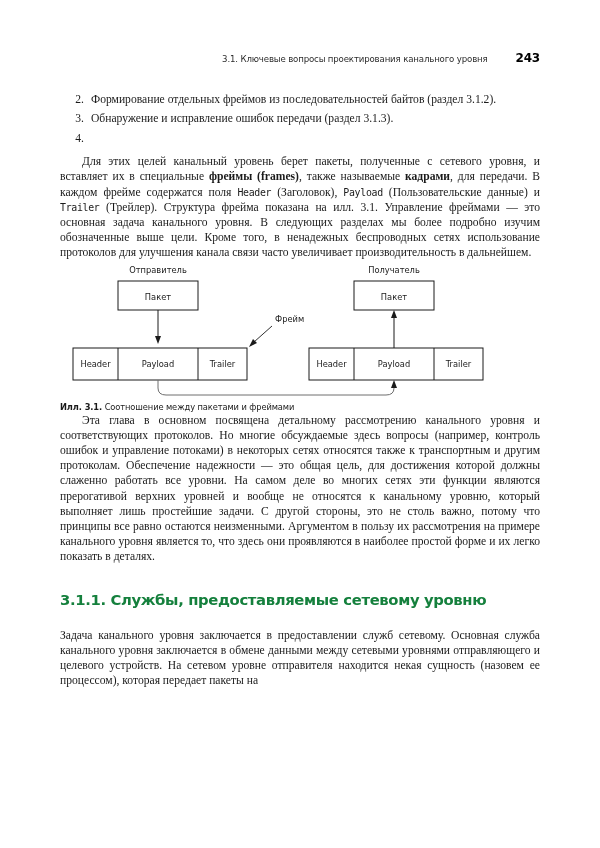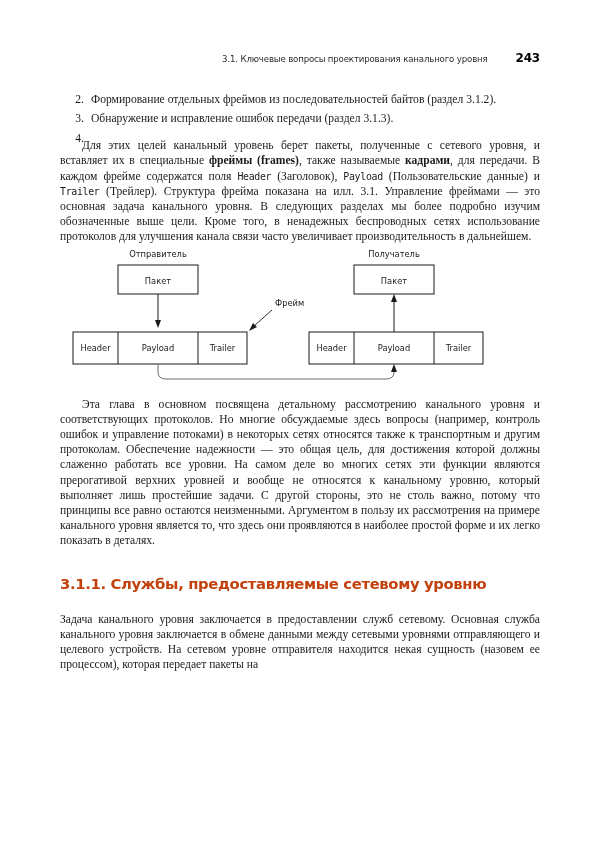--- a/index.html
+++ b/index.html
@@ -113,21 +113,21 @@
     margin-top: 2px;
     letter-spacing: -0.1px;
   }
   .figcaption .lbl { font-weight: bold; }
 
   
   h2.section {
     font-family: "DejaVu Sans", sans-serif;
     font-size: 14.8px;
     font-weight: bold;
-    color: #c2410c;
+    color: #15803d;
     margin: 27px 0 11px 0;
     letter-spacing: -0.35px;
   }
 </style>
 </head>
 <body>
 
 <div class="page">
 
   <div class="running-head">
@@ -144,21 +144,21 @@
       </li>
       <li>
         <span class="num">3.</span>
         <span> Обнаружение и исправление ошибок передачи (раздел 3.1.3).</span>
       </li>
       <li>
         <span class="num">4.</span>
       </li>
     </ol>
 
-    <p class="body" style="margin-top:12px;">
+    <p class="body" style="margin-top:28px;">
       <span>Для этих целей канальный уровень берет пакеты, полученные с сетевого уровня, и вставляет их в специальные </span><b>фреймы (frames)</b><span>, также называемые </span><b>кадрами</b><span>, для передачи. В каждом фрейме содержатся поля </span><span class="mono">Header</span><span> (Заголовок), </span><span class="mono">Payload</span><span> (Пользовательские данные)  и </span><span class="mono">Trailer</span><span> (Трейлер). Структура фрейма показана на илл. 3.1. Управление фреймами — это основная задача канального уровня. В следующих разделах мы более подробно изучим обозначенные выше цели. Кроме того, в ненадежных беспроводных сетях использование протоколов для улучшения канала связи часто увеличивает производительность в дальнейшем.</span>
     </p>
 
     <div class="figure">
       <svg width="480" height="140" viewBox="0 0 480 140">
 
         <text x="98" y="13" text-anchor="middle" font-family="DejaVu Sans, sans-serif" font-size="8.3" fill="#1a1a1a">Отправитель</text>
 
         <rect x="58" y="21" width="80" height="29" fill="#ffffff" stroke="#1a1a1a" stroke-width="1"></rect>
         <text x="98" y="39.5" text-anchor="middle" font-family="DejaVu Sans, sans-serif" font-size="8.3" fill="#1a1a1a">Пакет</text>
@@ -189,20 +189,23 @@
         <line x1="294" y1="88" x2="294" y2="120" stroke="#1a1a1a" stroke-width="1"></line>
         <line x1="374" y1="88" x2="374" y2="120" stroke="#1a1a1a" stroke-width="1"></line>
         <text x="271.5" y="107" text-anchor="middle" font-family="DejaVu Sans, sans-serif" font-size="8.3" fill="#1a1a1a">Header</text>
         <text x="334" y="107" text-anchor="middle" font-family="DejaVu Sans, sans-serif" font-size="8.3" fill="#1a1a1a">Payload</text>
         <text x="398.5" y="107" text-anchor="middle" font-family="DejaVu Sans, sans-serif" font-size="8.3" fill="#1a1a1a">Trailer</text>
 
         <path d="M98,120 L98,128 Q98,135 106,135 L326,135 Q334,135 334,128 L334,126" fill="none" stroke="#6e6e6e" stroke-width="1"></path>
         <polygon points="334,120 331,128 337,128" fill="#1a1a1a"></polygon>
       </svg>
 
+      <div class="figcaption">
+        <span class="lbl">Илл. 3.1.</span><span> Соотношение между пакетами и фреймами</span>
+      </div>
     </div>
 
     <p class="body" style="margin-top:13px;">Эта глава в основном посвящена детальному рассмотрению канального уровня и соответствующих протоколов. Но многие обсуждаемые здесь вопросы (например, контроль ошибок и управление потоками) в некоторых сетях относятся также к транспортным и другим протоколам. Обеспечение надежности — это общая цель, для достижения которой должны слаженно работать все уровни. На самом деле во многих сетях эти функции являются прерогативой верхних уровней и вообще не относятся к канальному уровню, который выполняет лишь простейшие задачи. С другой стороны, это не столь важно, потому что принципы все равно остаются неизменными. Аргументом в пользу их рассмотрения на примере канального уровня является то, что здесь они проявляются в наиболее простой форме и их легко показать в деталях.</p>
 
     <h2 class="section">3.1.1. Службы, предоставляемые сетевому уровню</h2>
 
     <p class="body noindent">Задача канального уровня заключается в предоставлении служб сетевому. Основная служба канального уровня заключается в обмене данными между сетевыми уровнями отправляющего и целевого устройств. На сетевом уровне отправителя находится некая сущность (назовем ее процессом), которая передает пакеты на</p>
 
   </div>
 </div>

